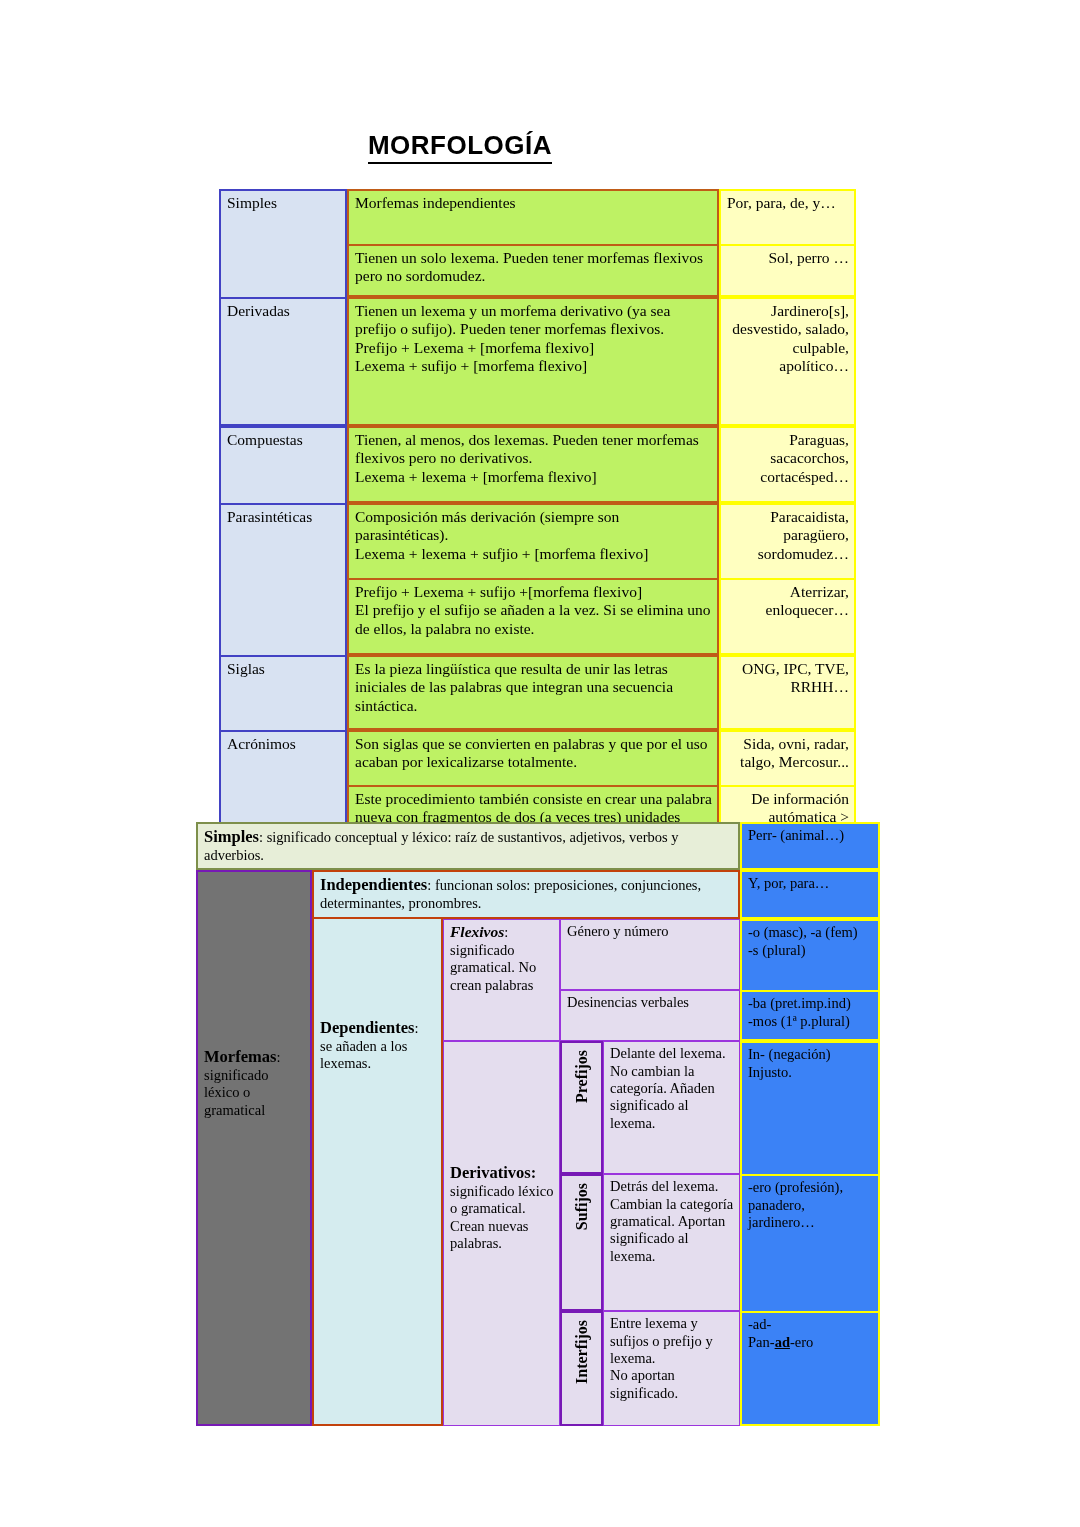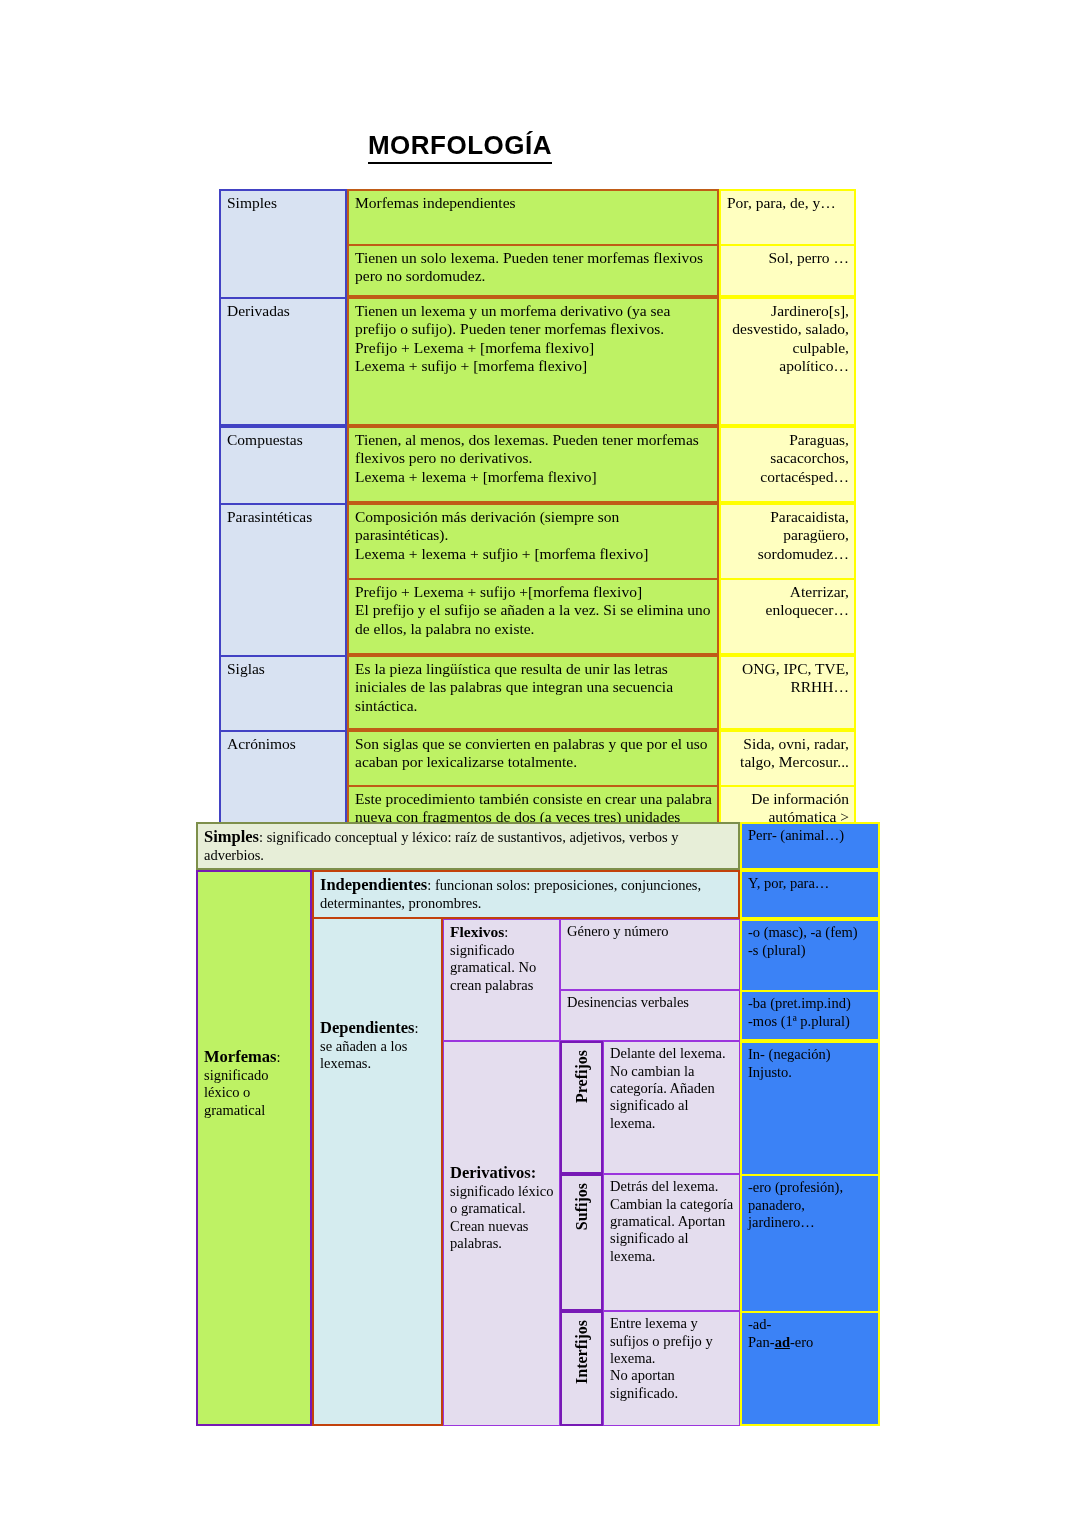--- a/index.html
+++ b/index.html
@@ -85,33 +85,33 @@
   .lex-head {
     background: #e7eed8;
     border: 2px solid #7d8f4b;
   }
   .yel {
     background: #3b82f6;
     border: 2px solid #ffff00;
   }
   .yel.nb { border-bottom-width: 0; }
   .purple-box {
-    background: #bef264;
+    background: #737373;
     border: 2px solid #7719b5;
   }
   .teal-box {
     background: #d5ecef;
     border: 2px solid #c2410c;
   }
   .thin-purple {
     background: #e4ddee;
     border: 1.5px solid #9b35dd;
   }
   .lead { font-weight: bold; font-size: 16.5px; }
-  .lead-sm { font-weight: bold; font-size: 15.5px; }
+  .lead-sm { font-weight: bold; font-size: 15.5px; font-style: italic; }
 
   
   .rot-cell {
     background: #e4ddee;
     border: 2px solid #7719b5;
     padding: 0;
     text-align: center;
     position: relative;
   }
   .rot-inner {

